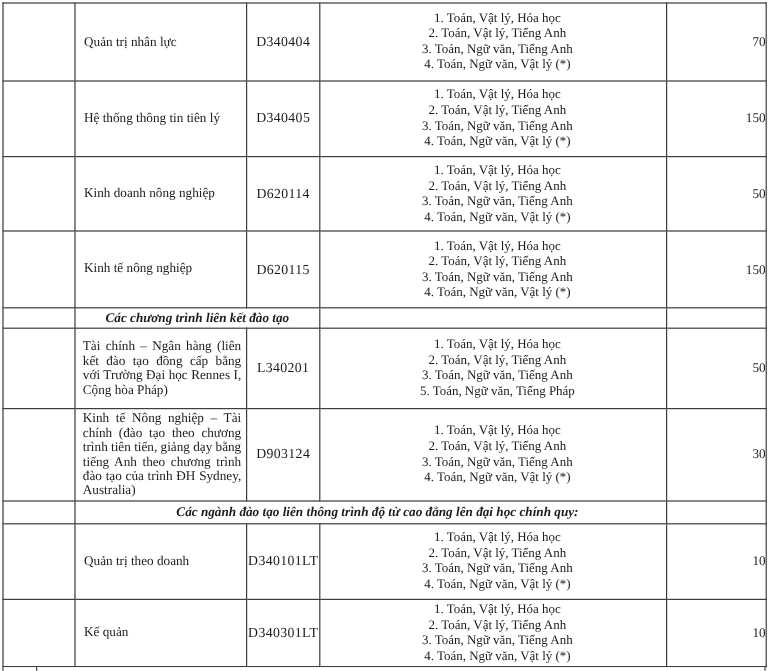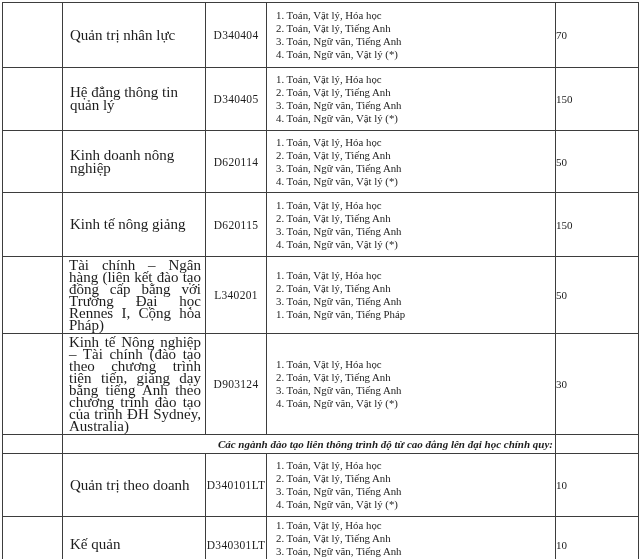--- a/index.html
+++ b/index.html
@@ -2,28 +2,28 @@
 <html><head>
 <meta charset="utf-8">
 <style>
   * { margin:0; padding:0; box-sizing:border-box; }
   html,body { width:640px; height:559px; background:#fdfdfd; overflow:hidden; }
   body { font-family:"Liberation Serif", serif; color:#1c1c1c; position:relative; }
   .page { position:absolute; left:2px; top:2px; width:636px; }
   table { border-collapse:collapse; table-layout:fixed; width:636px; }
   col.c1{width:60px} col.c2{width:143px} col.c3{width:61px} col.c4{width:289px} col.c5{width:83px}
   td { border:1px solid #3d3d3d; vertical-align:middle; overflow:hidden; background:#fff; }
-  td.name { font-size:15px; line-height:13px; padding:2px 5px 2px 7px; }
+  td.name { font-size:11px; line-height:13px; padding:2px 5px 2px 7px; }
   td.name.justify { text-align:justify; line-height:12px; padding:2px 4px 2px 6px; }
   td.code { text-align:center; font-size:11.5px; letter-spacing:.3px;margin-top:17px; }
   td.subjects { font-size:10.8px; padding:1px 2px 1px 9px; vertical-align:middle; }
-  td.subjects .line { line-height:13px; white-space:nowrap; }
-  td.quota { text-align:left; font-size:11px; }
+  td.subjects .line { line-height:13px; white-space:nowrap;text-align:center; }
+  td.quota { text-align:right; font-size:11px; }
   tr.section td.sec-label { font-style:italic; font-weight:bold; font-size:11px; text-align:center; padding:1px 2px; }
-  tr.section.left td.sec-label { text-align:right; padding-left:13px; }
+  tr.section.left td.sec-label { text-align:center; padding-left:13px; }
   .partial { position:relative; height:8px; border-left:1px solid #3d3d3d; border-right:1px solid #3d3d3d; background:#fff; }
   .partial .vline { position:absolute; left:27px; top:0; width:1px; height:8px; background:#3d3d3d; }
 </style>
 </head>
 <body>
 
 <div class="page">
   <table>
     <colgroup>
       <col class="c1">
@@ -40,21 +40,21 @@
           <td class="subjects">
             <div class="line">1. Toán, Vật lý, Hóa học</div>
             <div class="line">2. Toán, Vật lý, Tiếng Anh</div>
             <div class="line">3. Toán, Ngữ văn, Tiếng Anh</div>
             <div class="line">4. Toán, Ngữ văn, Vật lý (*)</div>
           </td>
           <td class="quota">70</td>
         </tr>
         <tr style="height: 63px;">
           <td class=""></td>
-          <td class="name">Hệ đẳng thông tin quản lý</td>
+          <td class="name">Hệ thống thông tin tiên lý</td>
           <td class="code">D340405</td>
           <td class="subjects">
             <div class="line">1. Toán, Vật lý, Hóa học</div>
             <div class="line">2. Toán, Vật lý, Tiếng Anh</div>
             <div class="line">3. Toán, Ngữ văn, Tiếng Anh</div>
             <div class="line">4. Toán, Ngữ văn, Vật lý (*)</div>
           </td>
           <td class="quota">150</td>
         </tr>
         <tr style="height: 62px;">
@@ -64,39 +64,45 @@
           <td class="subjects">
             <div class="line">1. Toán, Vật lý, Hóa học</div>
             <div class="line">2. Toán, Vật lý, Tiếng Anh</div>
             <div class="line">3. Toán, Ngữ văn, Tiếng Anh</div>
             <div class="line">4. Toán, Ngữ văn, Vật lý (*)</div>
           </td>
           <td class="quota">50</td>
         </tr>
         <tr style="height: 64px;">
           <td class=""></td>
-          <td class="name">Kinh tế nông giảng</td>
+          <td class="name">Kinh tế nông nghiệp</td>
           <td class="code">D620115</td>
           <td class="subjects">
             <div class="line">1. Toán, Vật lý, Hóa học</div>
             <div class="line">2. Toán, Vật lý, Tiếng Anh</div>
             <div class="line">3. Toán, Ngữ văn, Tiếng Anh</div>
             <div class="line">4. Toán, Ngữ văn, Vật lý (*)</div>
           </td>
           <td class="quota">150</td>
         </tr>
+        <tr class="section" style="height: 17px;">
+          <td class=""></td>
+          <td class="sec-label" colspan="2">Các chương trình liên kết đào tạo</td>
+          <td class="subjects"></td>
+          <td class="quota"></td>
+        </tr>
         <tr style="height: 67px;">
           <td class=""></td>
           <td class="name justify">Tài chính – Ngân hàng (liên kết đào tạo đồng cấp bằng với Trường Đại học Rennes I, Cộng hòa Pháp)</td>
           <td class="code">L340201</td>
           <td class="subjects">
             <div class="line">1. Toán, Vật lý, Hóa học</div>
             <div class="line">2. Toán, Vật lý, Tiếng Anh</div>
             <div class="line">3. Toán, Ngữ văn, Tiếng Anh</div>
-            <div class="line">1. Toán, Ngữ văn, Tiếng Pháp</div>
+            <div class="line">5. Toán, Ngữ văn, Tiếng Pháp</div>
           </td>
           <td class="quota">50</td>
         </tr>
         <tr style="height: 73px;">
           <td class=""></td>
           <td class="name justify">Kinh tế Nông nghiệp – Tài chính (đào tạo theo chương trình tiên tiến, giảng dạy bằng tiếng Anh theo chương trình đào tạo của trình ĐH Sydney, Australia)</td>
           <td class="code">D903124</td>
           <td class="subjects">
             <div class="line">1. Toán, Vật lý, Hóa học</div>
             <div class="line">2. Toán, Vật lý, Tiếng Anh</div>

